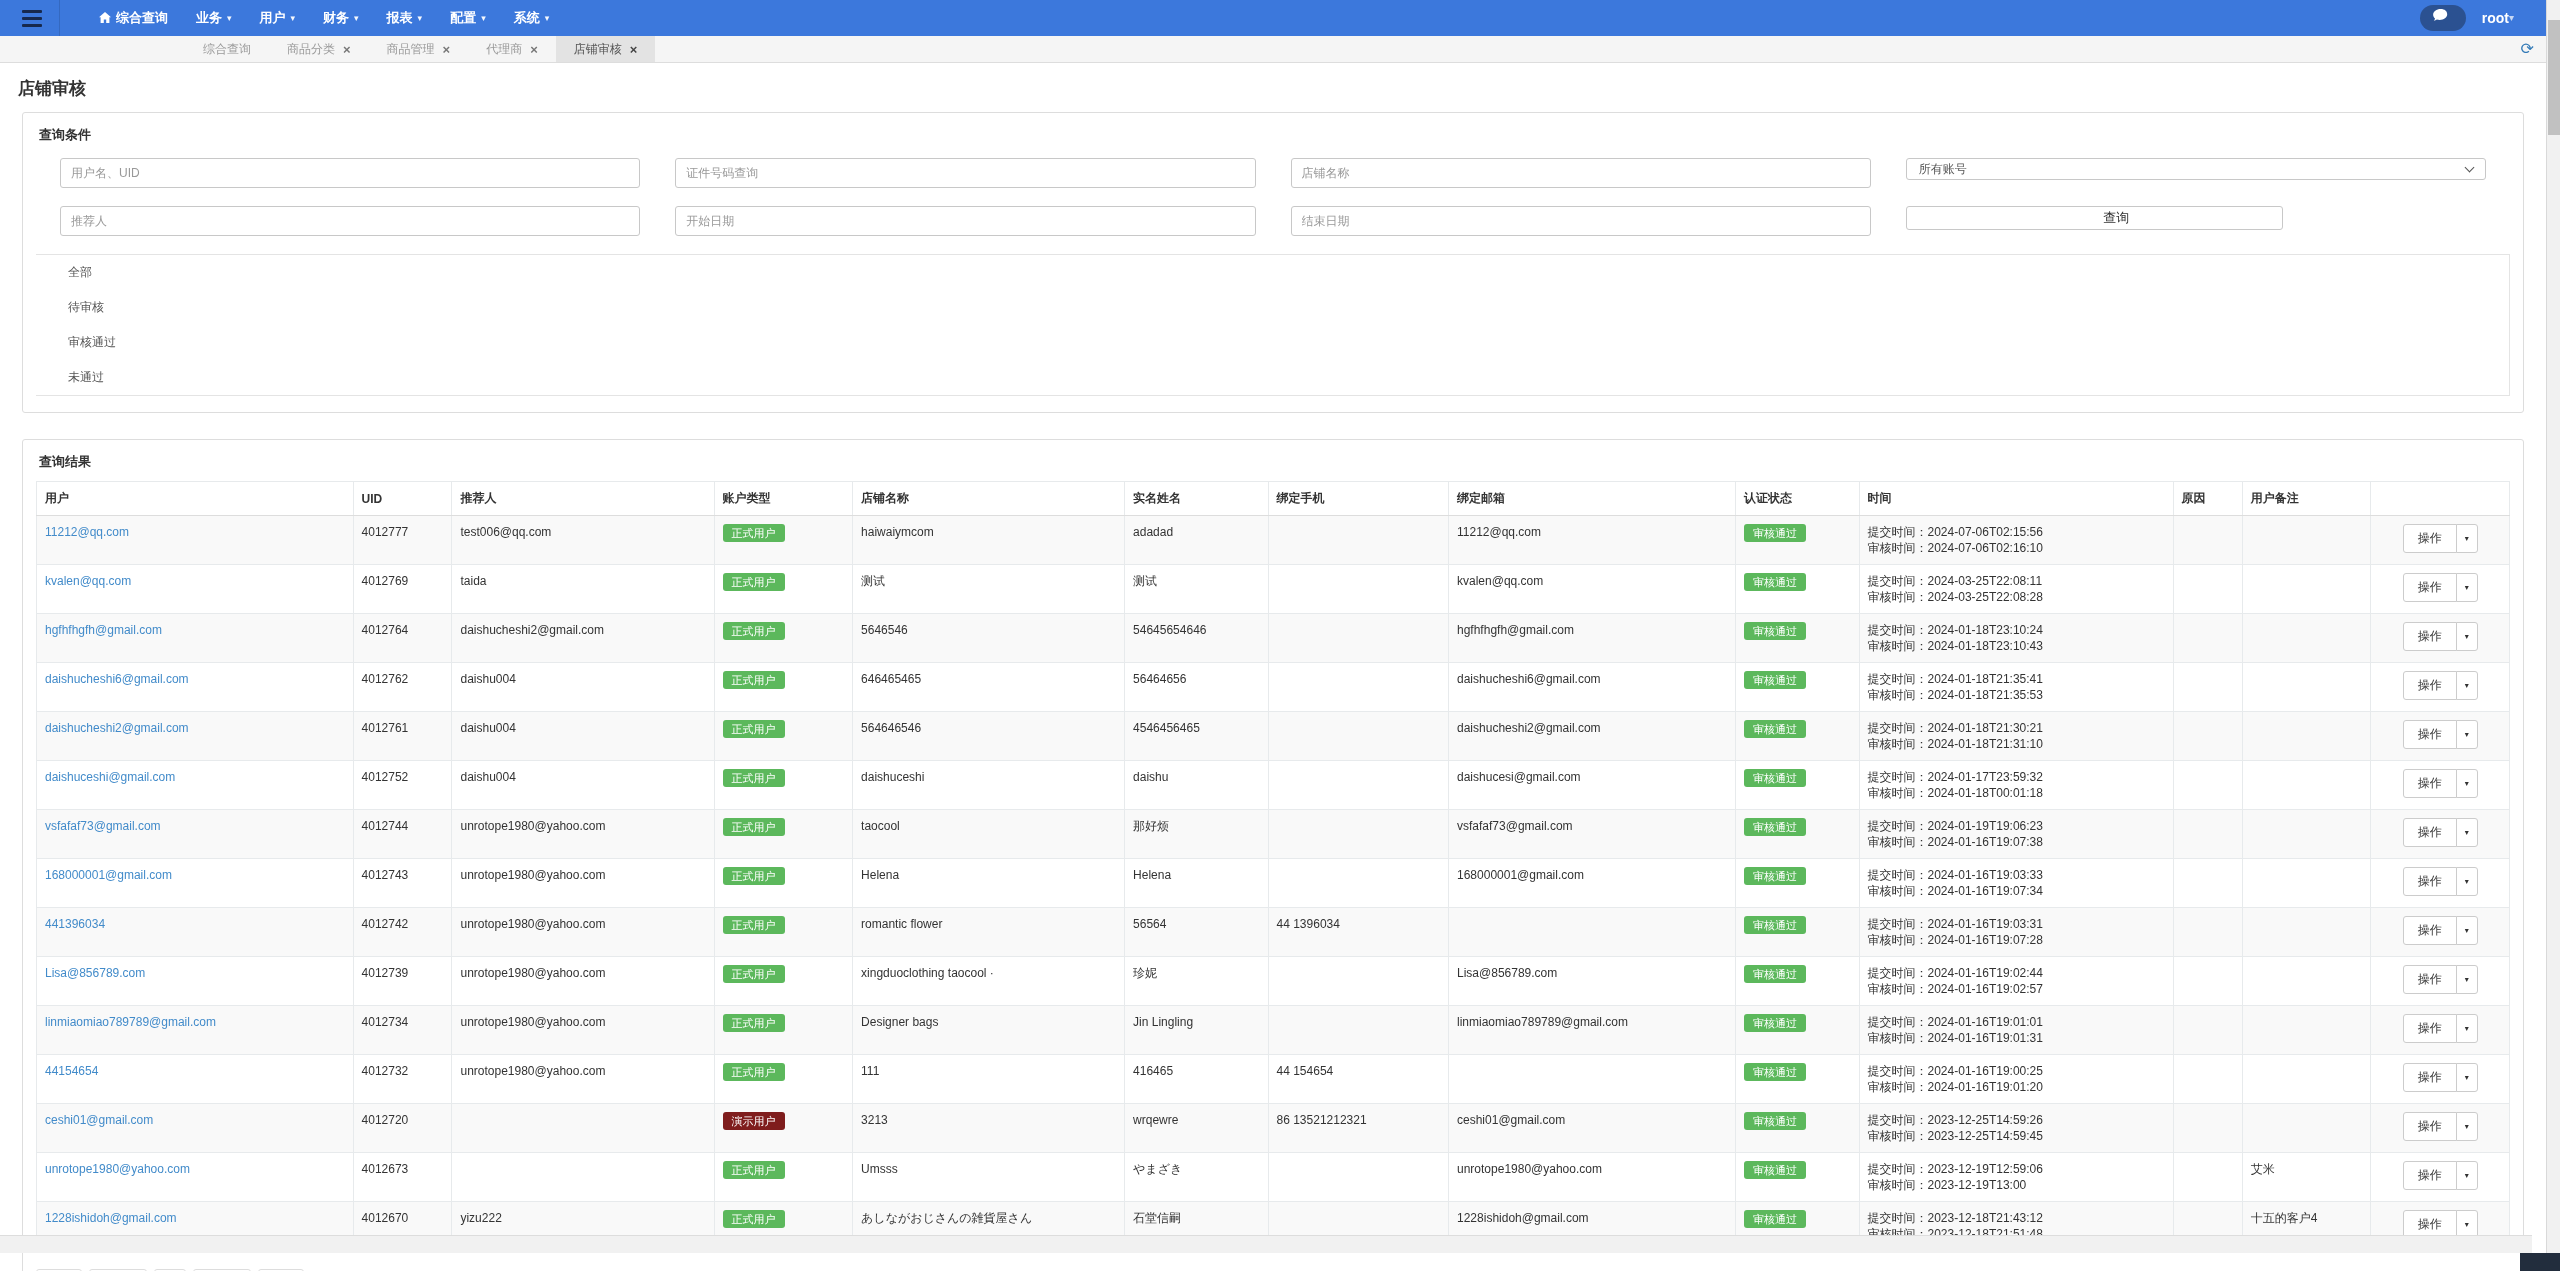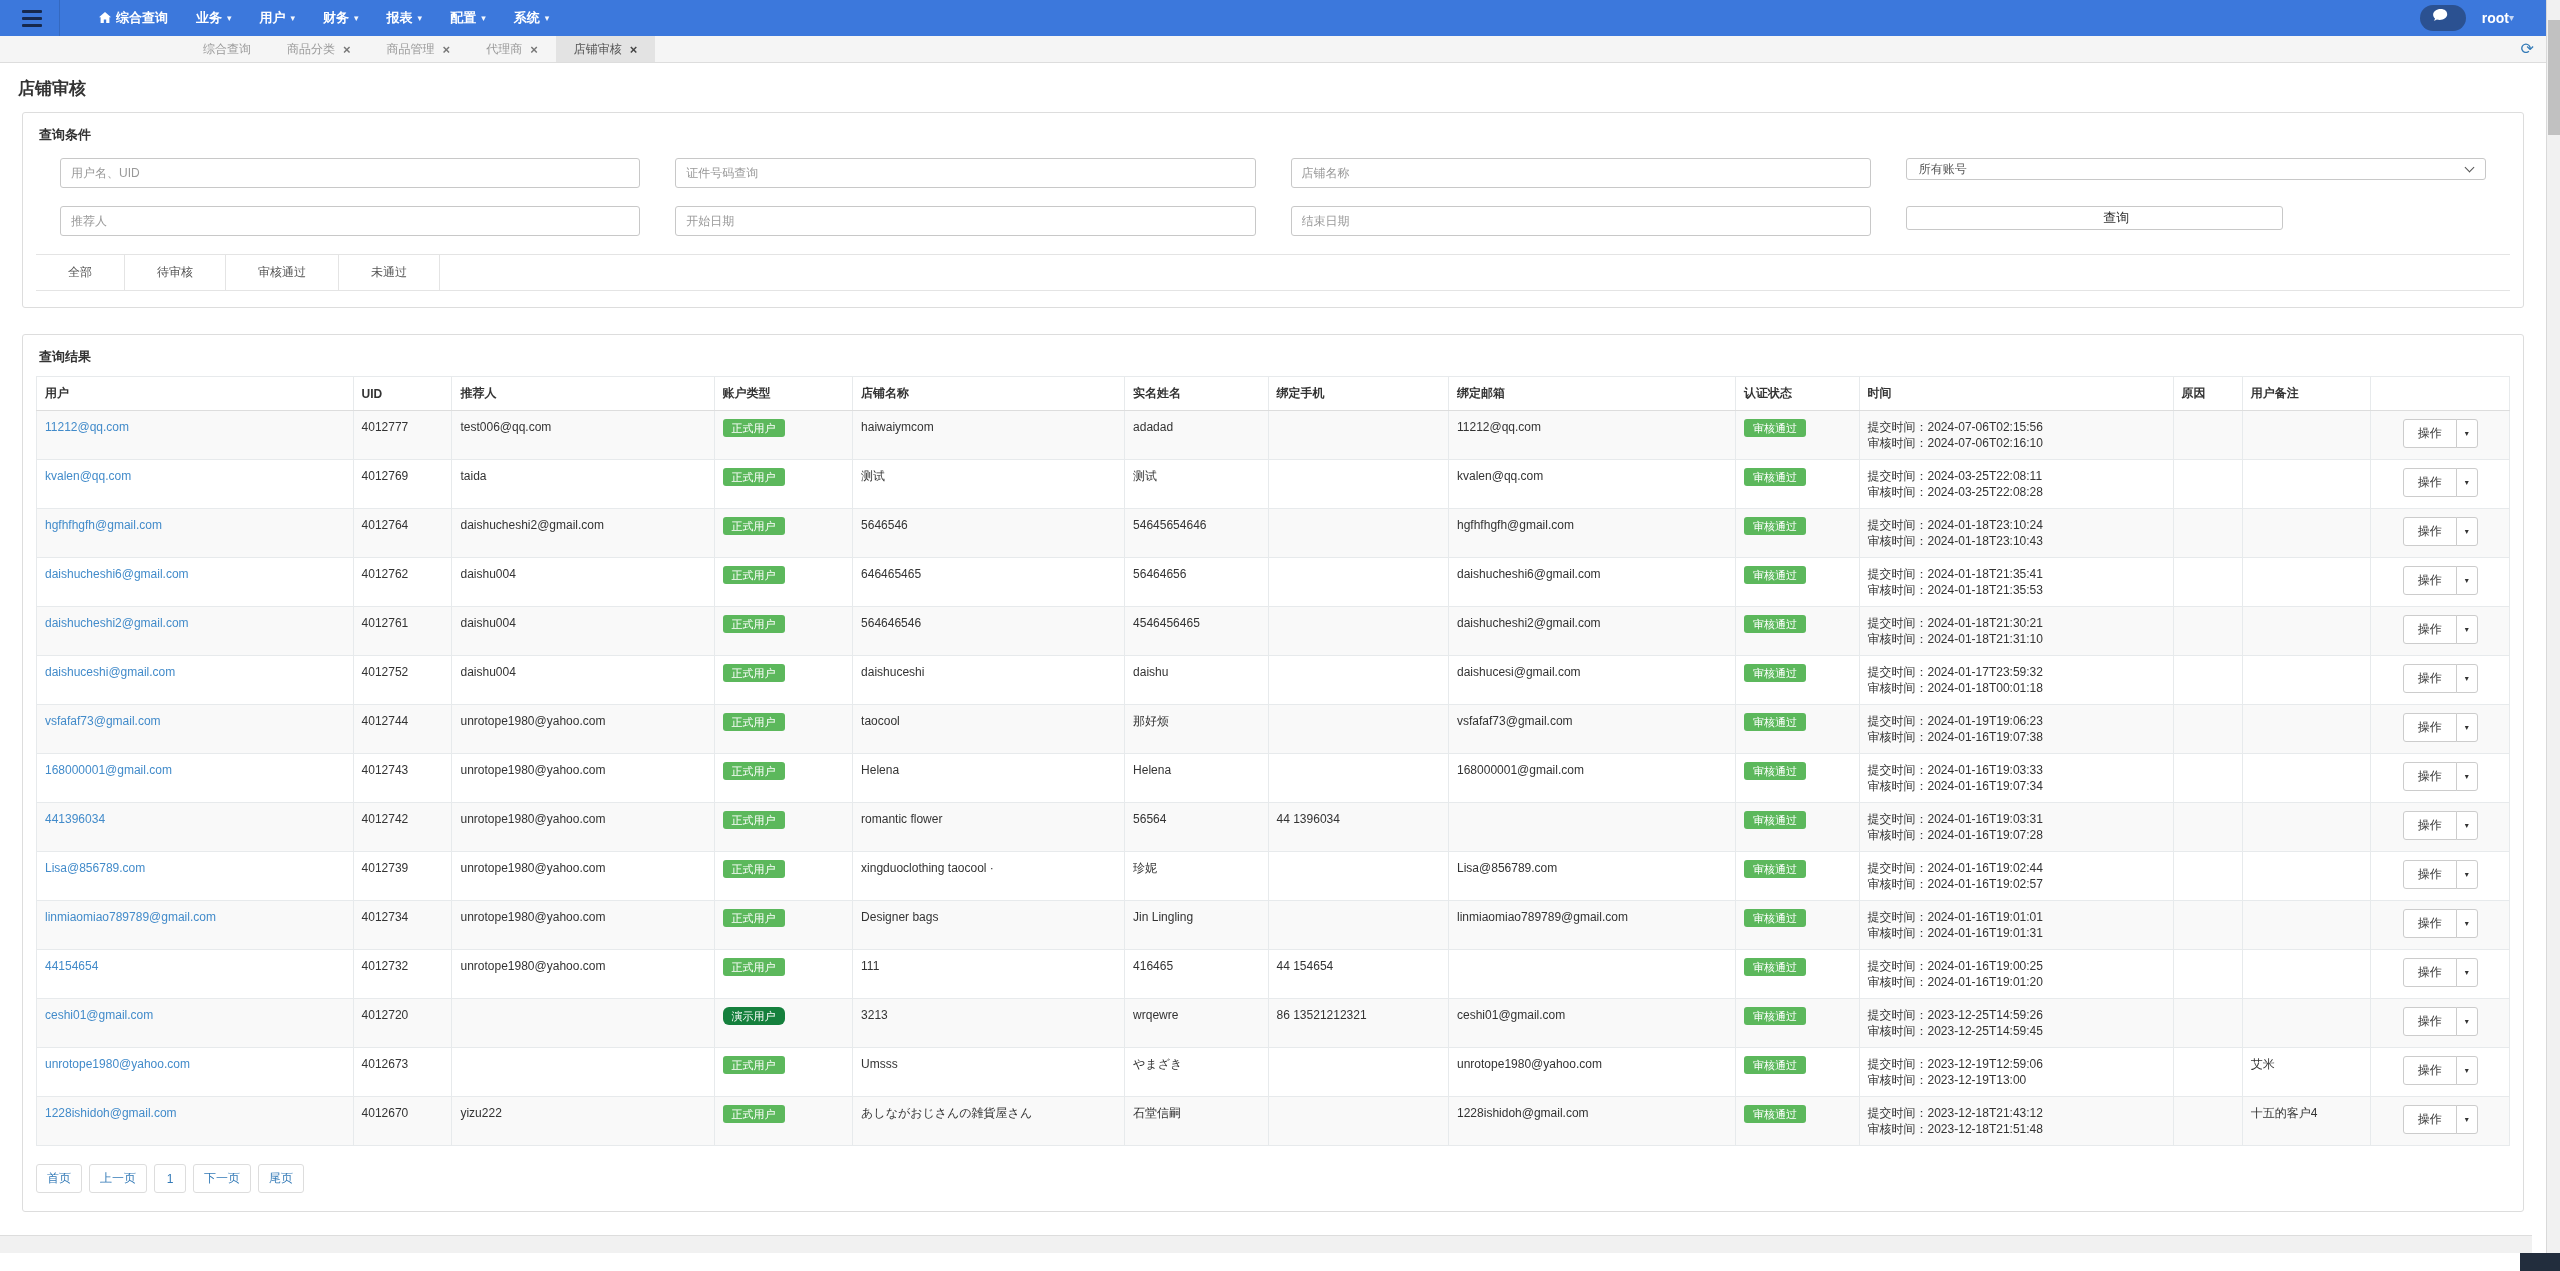--- a/index.html
+++ b/index.html
@@ -49,21 +49,21 @@
     padding:0 10px; font-size:12px; color:#333; font-family:inherit; width:100%; outline:none; }
   input.form-control::placeholder { color:#999; }
   .select-control { height:22px; border:1px solid #c8c8c8; border-radius:3px;
     padding:0 12px; font-size:12px; color:#555; display:flex; align-items:center;
     justify-content:space-between; background:#fff; cursor:pointer; }
   .select-caret { width:7px; height:7px; border-right:1.5px solid #555;
     border-bottom:1.5px solid #555; transform:rotate(45deg); margin-top:-3px; }
   .search-btn { height:24px; width:65%; border:1px solid #c8c8c8; border-radius:3px;
     background:#fff; font-size:13px; color:#333; cursor:pointer; font-family:inherit;padding-left:44px; }
   .filter-tabs { display:flex; margin:18px -24px 0; border-top:1px solid #e4e4e4;
-    border-bottom:1px solid #e4e4e4; }
+    border-bottom:1px solid #e4e4e4;flex-direction:column; }
   .filter-tab { padding:9px 32px; font-size:12px; color:#555;
     border-right:1px solid #e4e4e4; cursor:pointer; white-space:nowrap; }
   
   .results-panel { margin-top:26px; }
   .results-body { padding:0 13px 16px; }
   table { width:100%; border-collapse:collapse; table-layout:fixed; font-size:12px; }
   th { text-align:left; font-weight:bold; color:#333; padding:8px;
     border:1px solid #e7eaec; border-bottom:1px solid #ddd; white-space:nowrap;
     overflow:hidden; }
   th:nth-child(1){width:12.8%} th:nth-child(2){width:4%} th:nth-child(3){width:10.6%}
@@ -541,21 +541,21 @@
         <button class="btn-caret">
                     <span class="caret-down">▾</span>
                   </button>
       </div>
     </td>
   </tr>
             <tr>
     <td class="cell-user"><a href="#">ceshi01@gmail.com</a></td>
     <td class="cell-uid">4012720</td>
     <td class="cell-referrer"></td>
-    <td class="cell-type"><span class="badge type-badge" style="background: #15803d; border-radius: 6px;">演示用户</span></td>
+    <td class="cell-type"><span class="badge type-badge" style="background: #7f1d1d;">演示用户</span></td>
     <td class="cell-shop">3213</td>
     <td class="cell-realname">wrqewre</td>
     <td class="cell-phone">86 13521212321</td>
     <td class="cell-email">ceshi01@gmail.com</td>
     <td class="cell-status"><span class="badge status-badge" style="background: rgb(92, 184, 92);">审核通过</span></td>
     <td class="cell-time">
       <div class="time-line"><span class="submit-label">提交时间：</span><span class="submit-time">2023-12-25T14:59:26</span></div>
       <div class="time-line"><span class="review-label">审核时间：</span><span class="review-time">2023-12-25T14:59:45</span></div>
     </td>
     <td class="cell-reason"></td>

